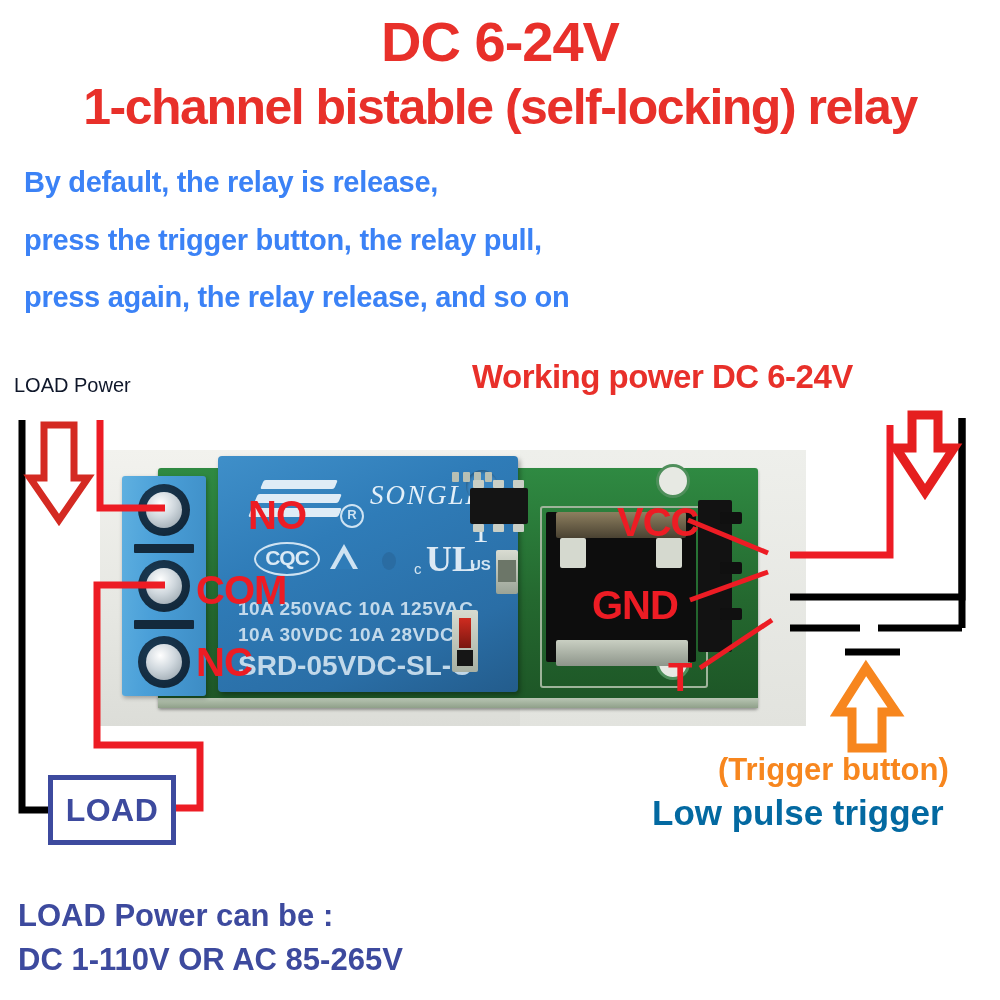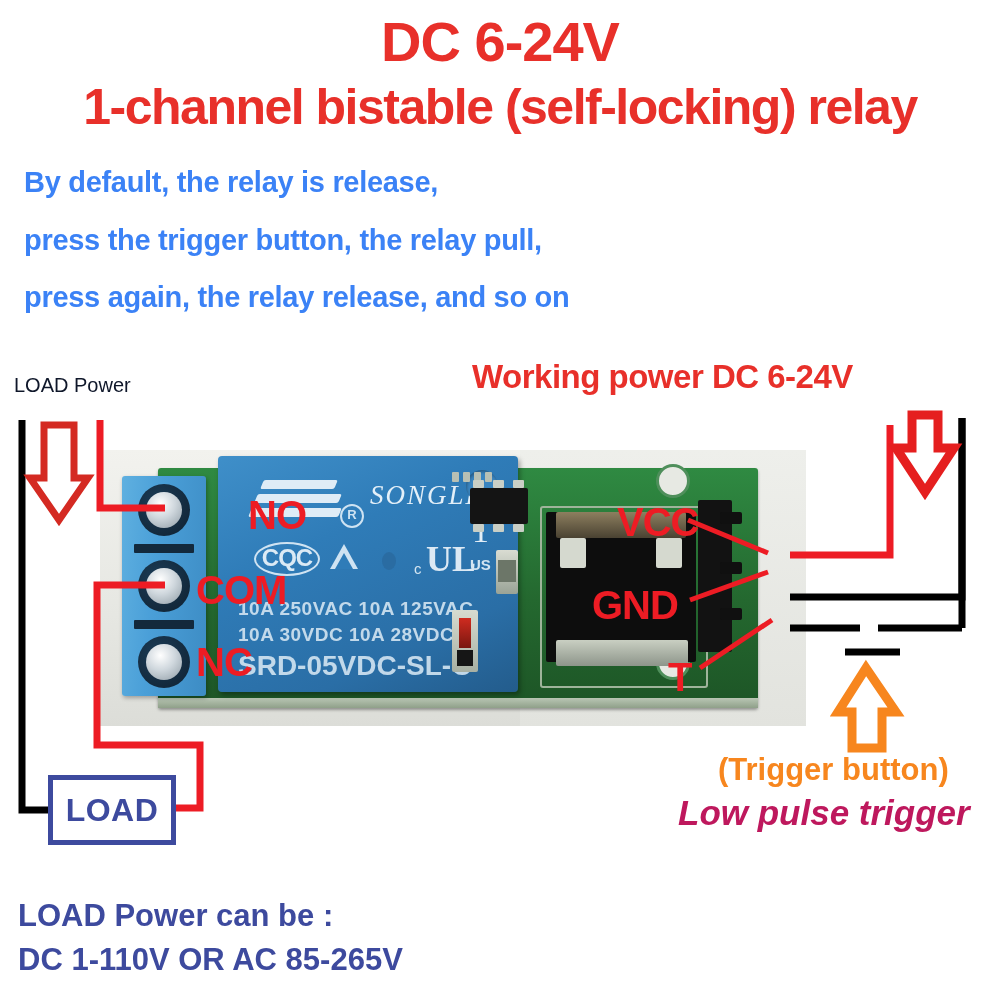--- a/index.html
+++ b/index.html
@@ -141,21 +141,21 @@
     font-size: 27px;
     color: #e3eff8;
     letter-spacing: 2px;
   }
   .relay-cqc {
     left: 36px; top: 86px;
     width: 62px; height: 30px;
     border: 2.5px solid #cfe3f2;
     border-radius: 50%;
     color: #dbeaf5;
-    font-size: 24px;
+    font-size: 21px;
     font-weight: bold;
     text-align: center;
     line-height: 27px;
     letter-spacing: -1px;
   }
   .relay-tri {
     left: 110px; top: 86px;
     width: 0; height: 0;
     border-left: 16px solid transparent;
     border-right: 16px solid transparent;
@@ -412,26 +412,25 @@
 
   
   .lbl-trigger-button {
     left: 718px; top: 752px;
     font-size: 31px;
     font-weight: bold;
     color: #f7861e;
     white-space: nowrap;
   }
   .lbl-low-pulse {
-    left: 678px; top: 793px;
+    left: 652px; top: 793px;
     font-size: 35px;
     font-weight: bold;
-    color: #be185d;
-    white-space: nowrap;
-    font-style: italic;
+    color: #0369a1;
+    white-space: nowrap;
   }
   .foot-line {
     left: 18px;
     font-size: 31px;
     font-weight: bold;
     color: #3d4a9e;
     white-space: nowrap;
   }
   .foot-1 { top: 898px; }
   .foot-2 { top: 942px; }

